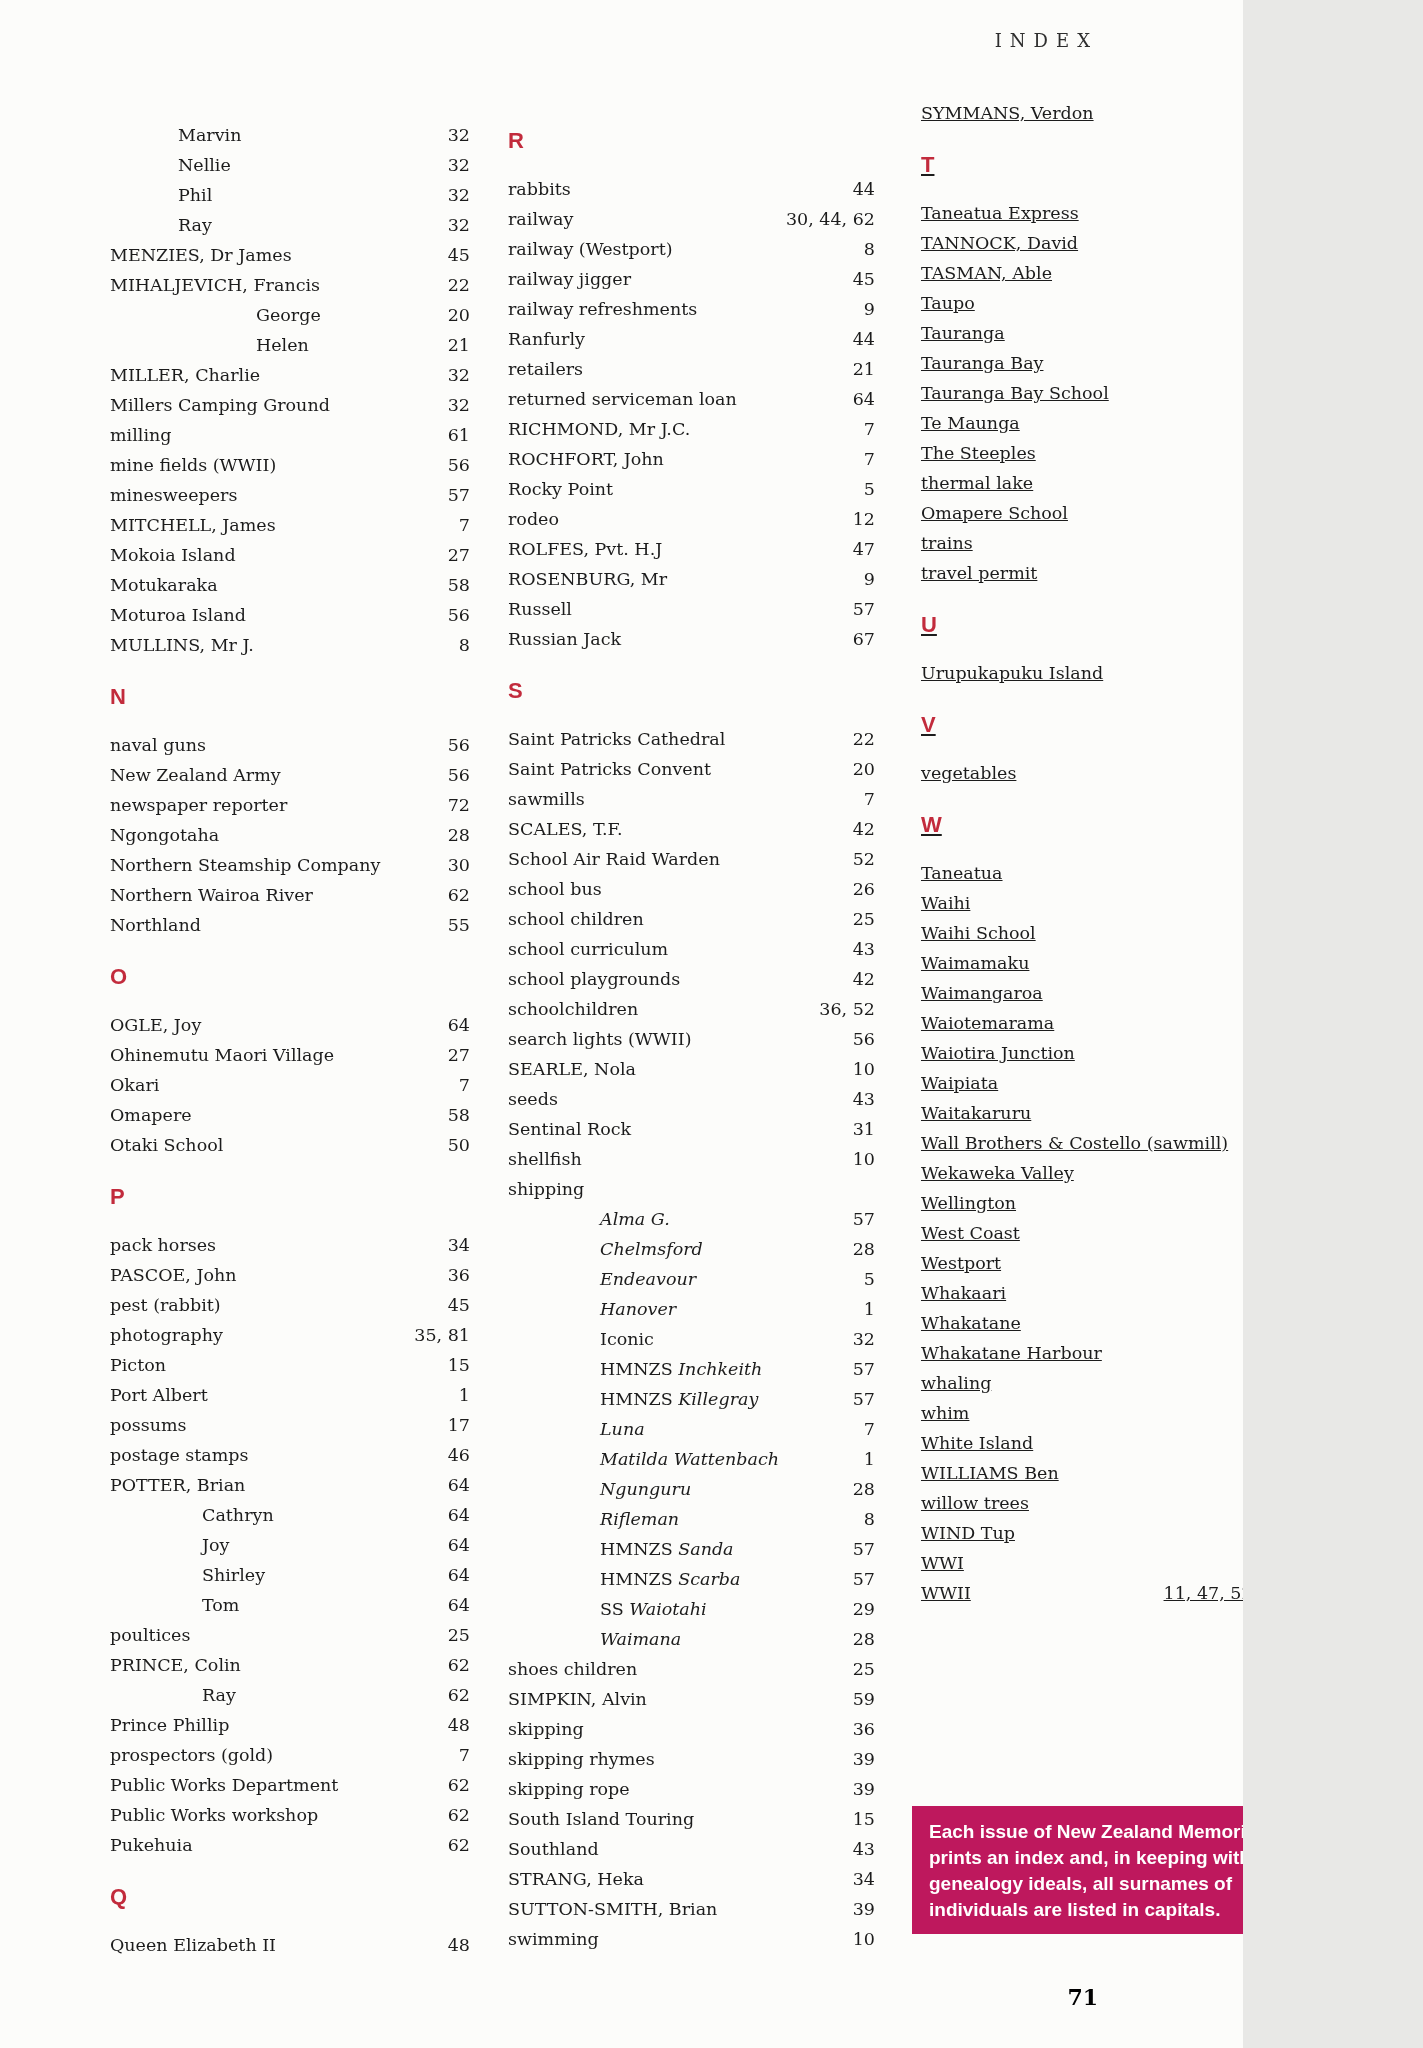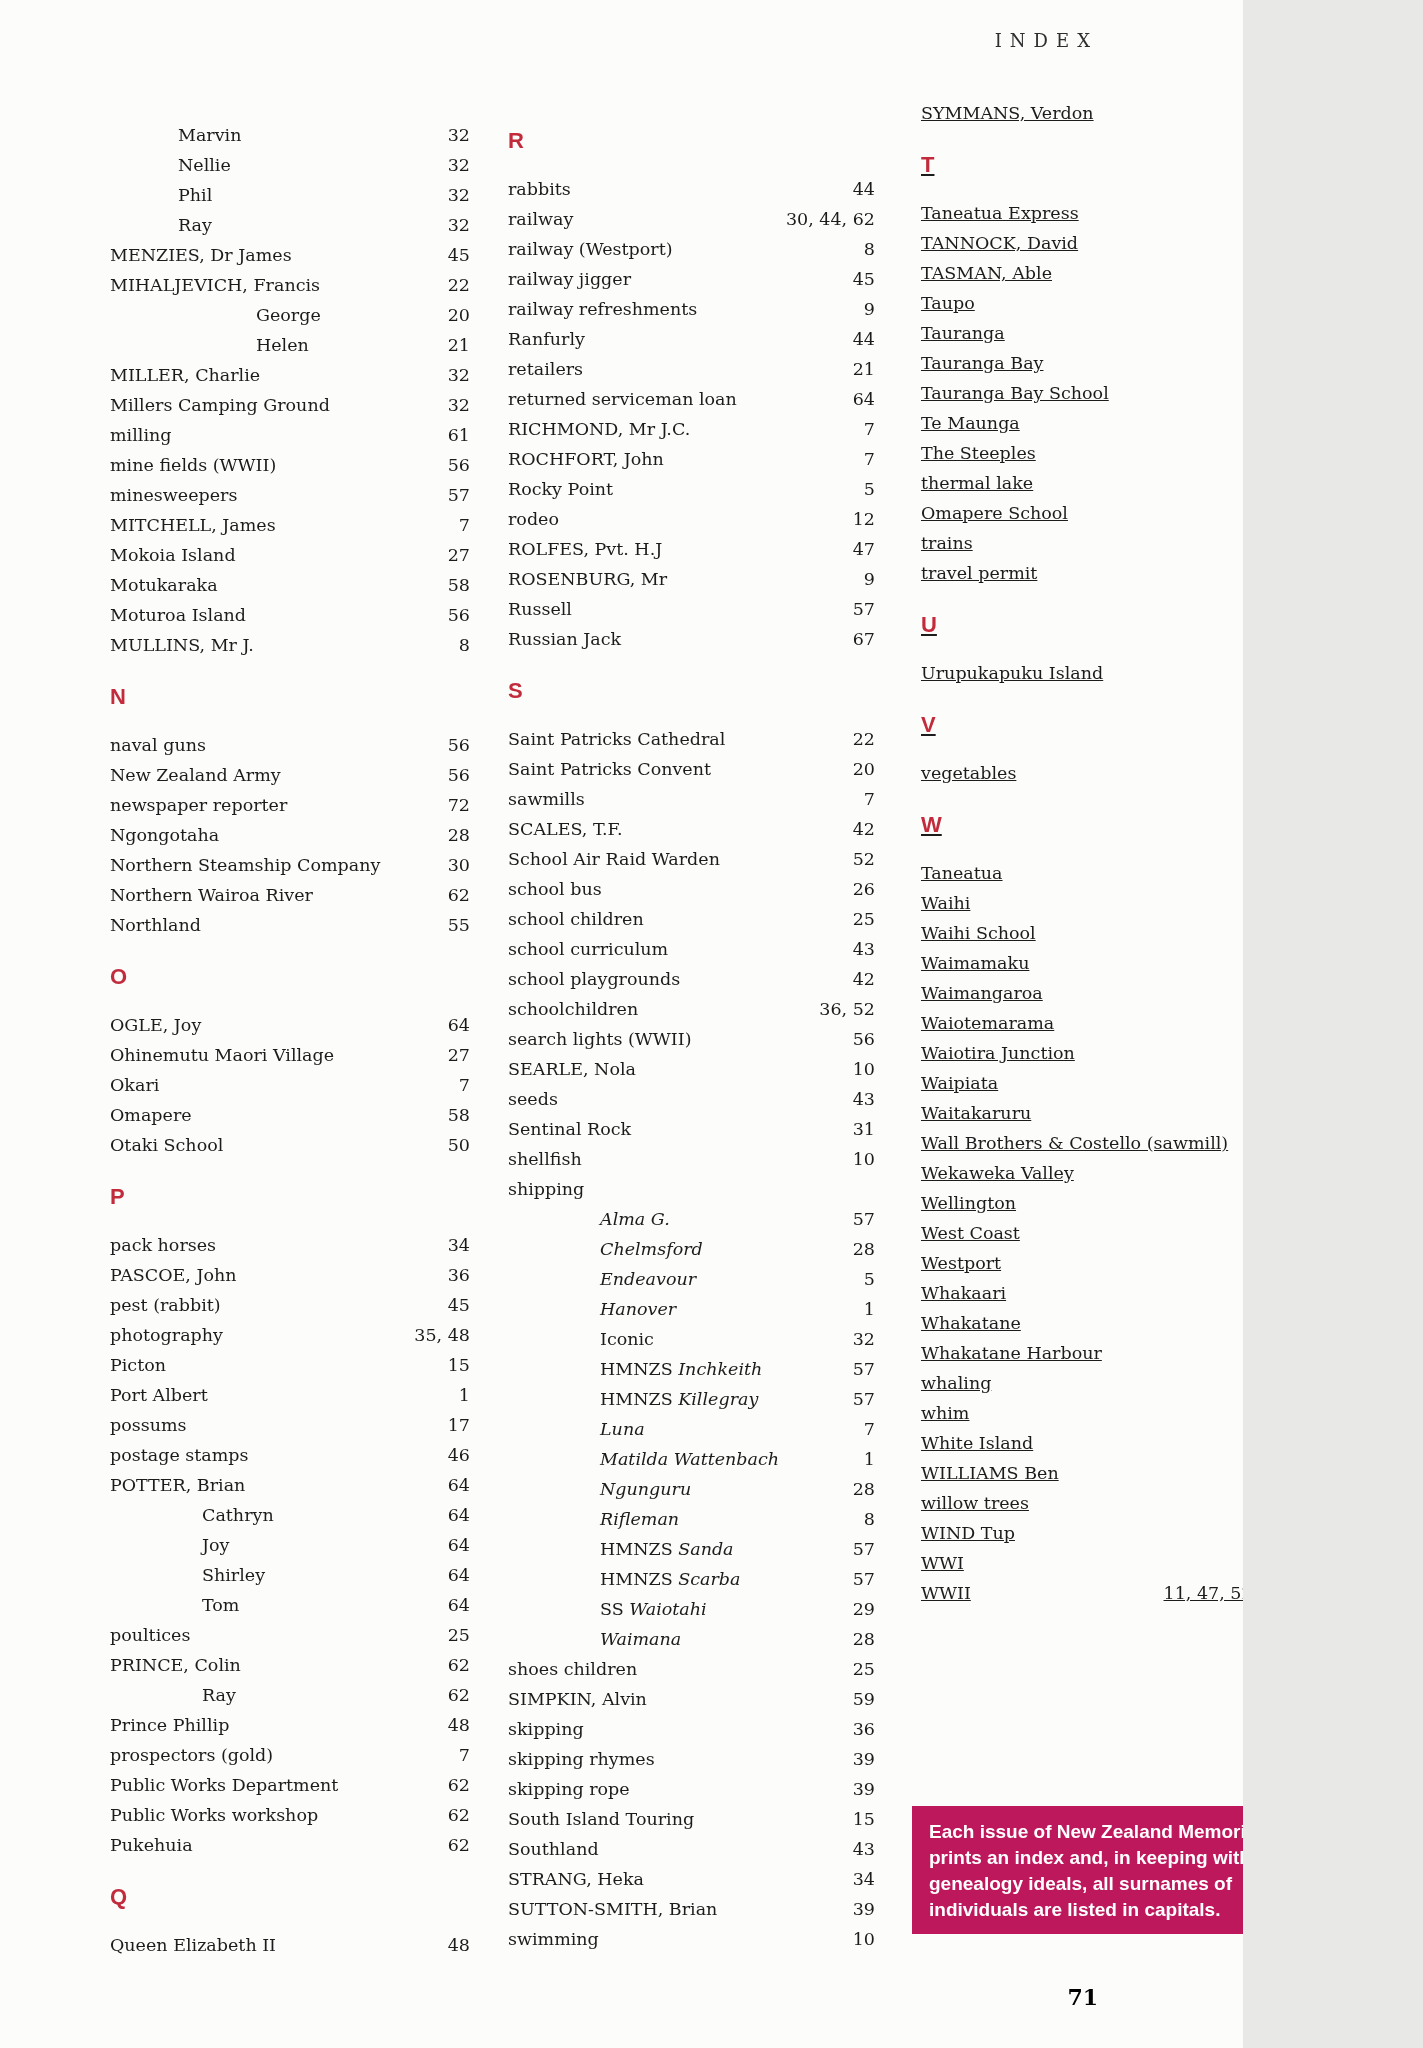--- a/index.html
+++ b/index.html
@@ -184,21 +184,21 @@
       <div class="entry ind0">
         <span class="label">PASCOE, John</span>
         <span class="pages">36</span>
       </div>
       <div class="entry ind0">
         <span class="label">pest (rabbit)</span>
         <span class="pages">45</span>
       </div>
       <div class="entry ind0">
         <span class="label">photography</span>
-        <span class="pages">35, 48</span>
+        <span class="pages">35, 81</span>
       </div>
       <div class="entry ind0">
         <span class="label">Picton</span>
         <span class="pages">15</span>
       </div>
       <div class="entry ind0">
         <span class="label">Port Albert</span>
         <span class="pages">1</span>
       </div>
       <div class="entry ind0">

